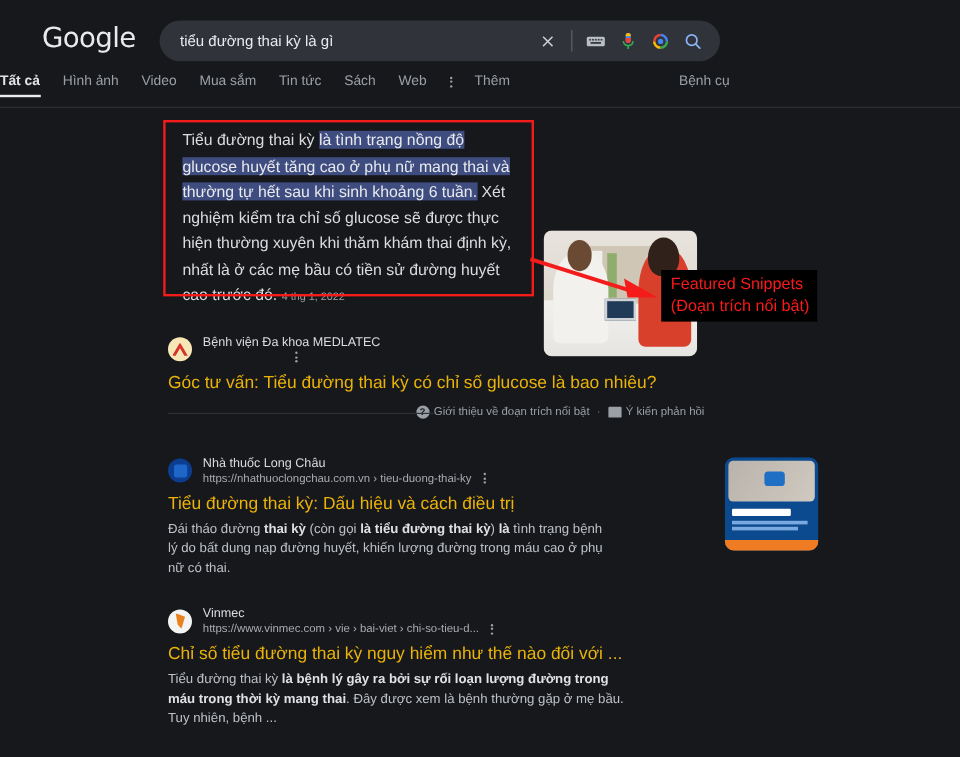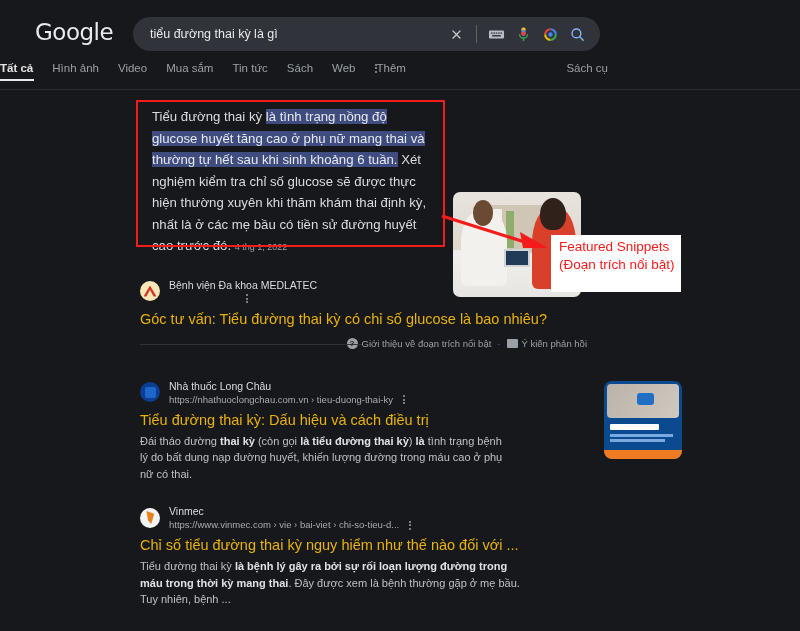--- a/index.html
+++ b/index.html
@@ -39,21 +39,21 @@
     position: relative; height: 33px; 
     display: flex; align-items: flex-start; gap: 19px;
     font-size: 11.5px; color: #9aa0a6;
   }
   .tab { padding-top: 5px; cursor: pointer; white-space: nowrap; position: relative; }
   .tab.active { color: #e3e3e3; font-weight: bold; }
   .tab.active::after {
     content: ""; position: absolute; left: -1px; right: -1px; bottom: -7px;
     height: 2px; background: #e8eaed;
   }
-  .tab-more { display: flex; align-items: center; gap: 0; padding-top: 5px; cursor: pointer; }
+  .tab-more { display: flex; align-items: center; gap: 19px; padding-top: 5px; cursor: pointer; }
   .dots3 { display: inline-flex; flex-direction: column; gap: 1.5px; }
   .dots3 i { width: 2px; height: 2px; background: #9aa0a6; border-radius: 50%; display: block; }
   .tools { position: absolute; right: 192px; top: 5px; font-size: 11.5px; color: #9aa0a6; cursor: pointer; }
   .tabs-rule { position: absolute; left: 0; right: 0; bottom: 0; height: 1px; background: #2c2e33; }
 
   
   .results { position: relative; padding-left: 140px; padding-top: 5px; }
 
   
   .fsnip { position: relative; width: 305px; padding: 11px 10px 9px 12px; }
@@ -68,23 +68,23 @@
   .hl { background: #3e4c7f; color: #e8eaed; }
   .fdate { font-size: 9px; color: #9aa0a6; }
   .fsnip-img {
     position: absolute; left: 453px; top: 102px;
     width: 128px; height: 105px; border-radius: 7px; overflow: hidden;
   }
 
   
   .arrow-wrap { position: absolute; left: 440px; top: 212px; z-index: 7; }
   .annot {
-    position: absolute; left: 551px; top: 235px; z-index: 7;
-    background: #ffffff; color: #f81a1a;
-    padding: 3px 6px 18px 8px;
+    position: absolute; left: 551px; top: 225px; z-index: 7;
+    background: #000000; color: #f81a1a;
+    padding: 3px 6px 4px 8px;
     font-size: 13.5px; line-height: 18px; white-space: nowrap;
   }
 
   
   .res { position: relative; margin-top: 6px; width: 400px; }
   .res-head { display: flex; align-items: center; gap: 9px; }
   .fav {
     width: 20px; height: 20px; border-radius: 50%;
     display: flex; align-items: center; justify-content: center;
     flex: 0 0 20px; overflow: hidden;
@@ -213,21 +213,21 @@
     <div class="tab">Sách</div>
     <div class="tab">Web</div>
     <div class="tab-more">
       <span class="dots3">
           <i></i>
           <i></i>
           <i></i>
         </span>
       <span>Thêm</span>
     </div>
-    <div class="tools">Sách cụ</div>
+    <div class="tools">Bệnh cụ</div>
     <div class="tabs-rule"></div>
   </div>
 
   <div class="results">
 
     <div class="fsnip">
       <p><span>Tiểu đường thai kỳ </span><span class="hl">là tình trạng nồng độ glucose huyết tăng cao ở phụ nữ mang thai và thường tự hết sau khi sinh khoảng 6 tuần.</span><span> Xét nghiệm kiểm tra chỉ số glucose sẽ được thực hiện thường xuyên khi thăm khám thai định kỳ, nhất là ở các mẹ bầu có tiền sử đường huyết cao trước đó.</span>
         <span class="fdate">4 thg 1, 2022</span>
       </p>
     </div>

